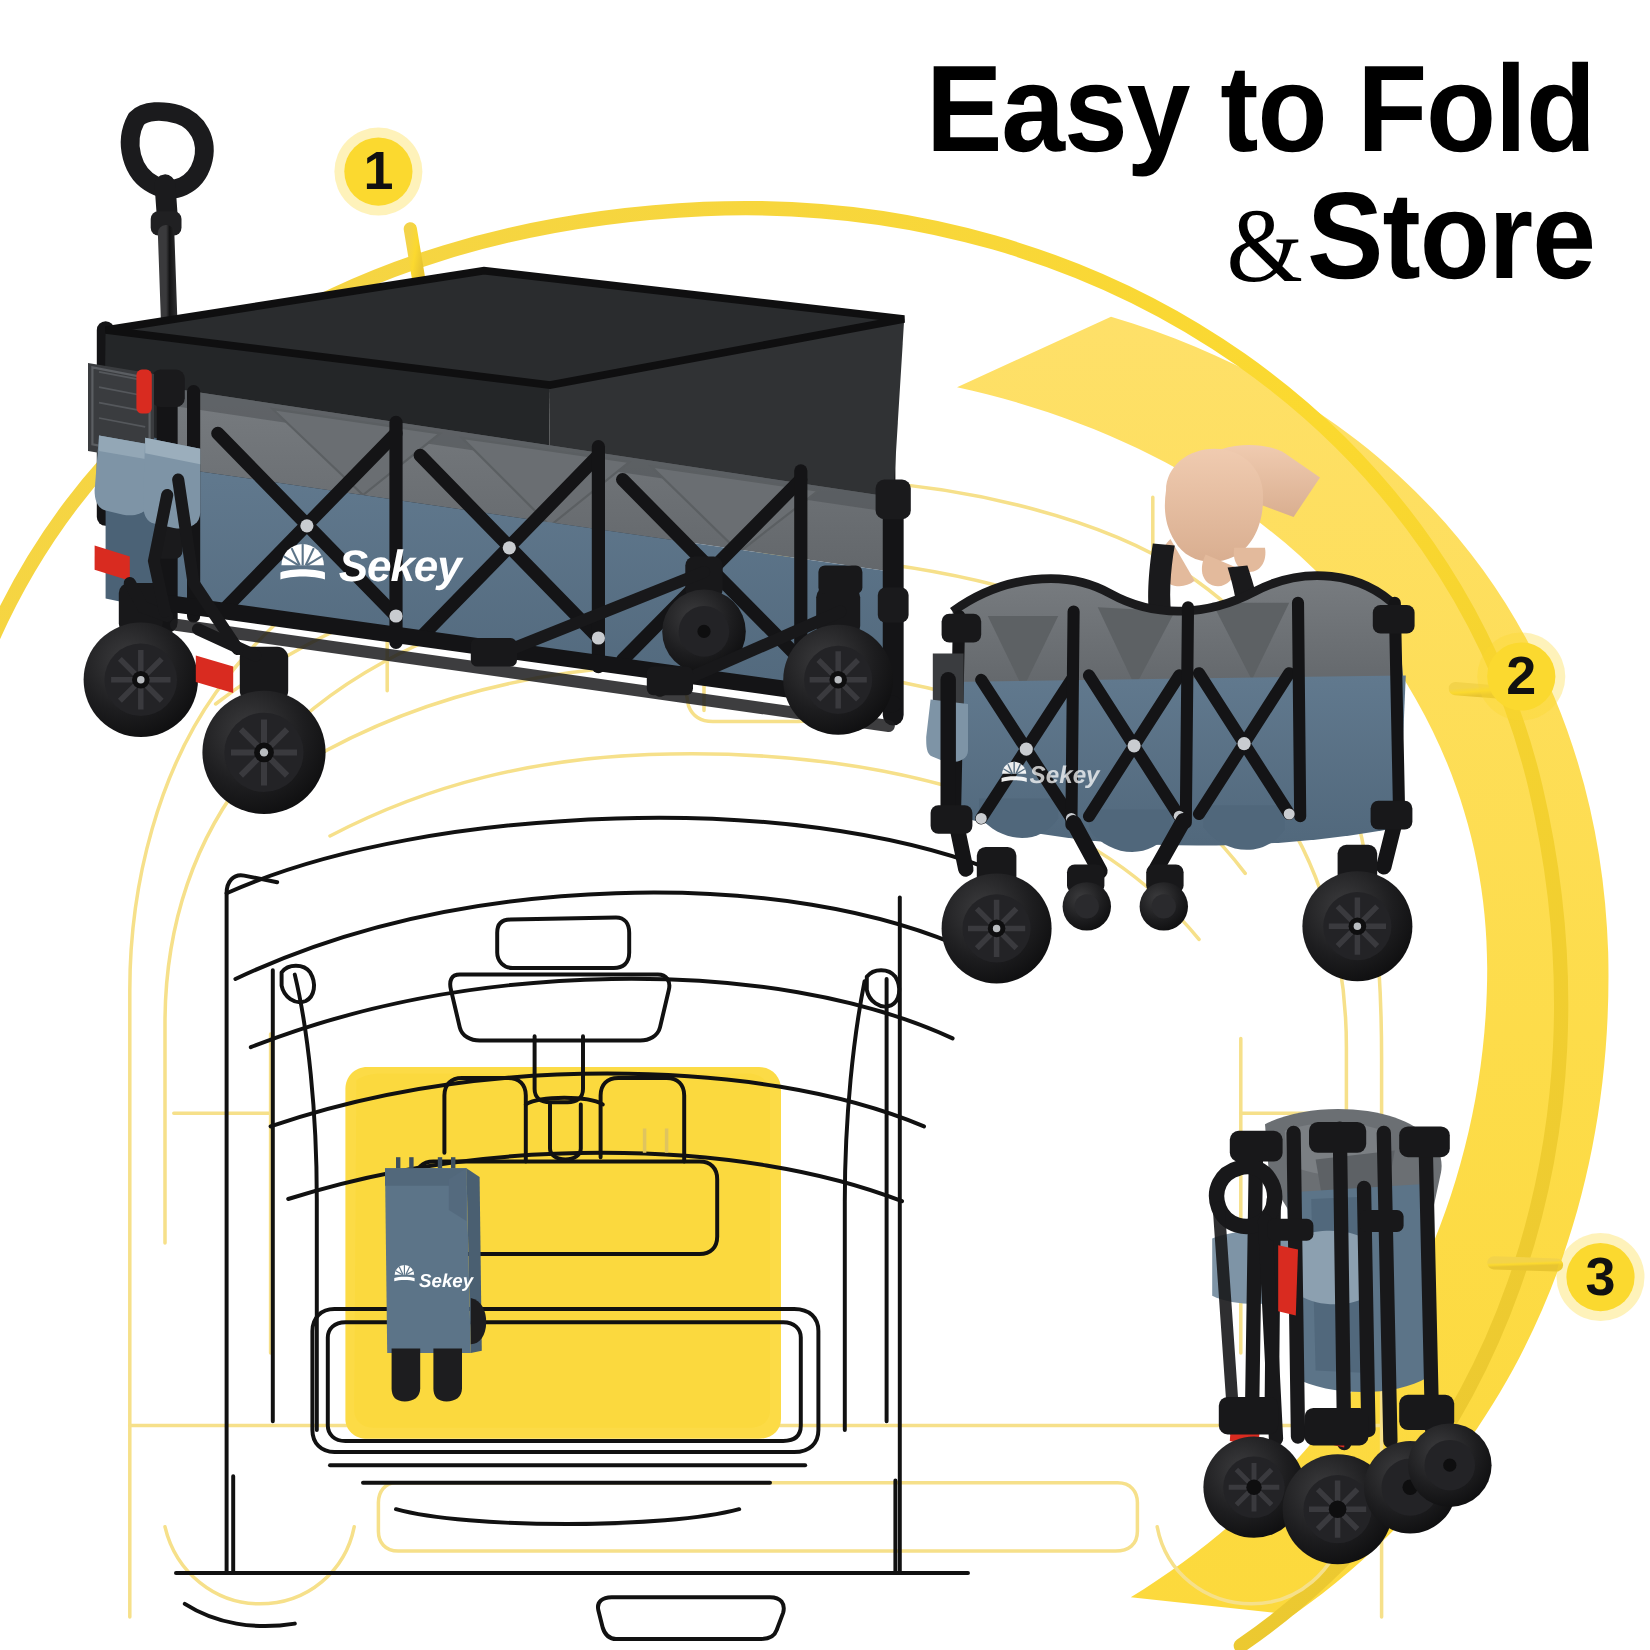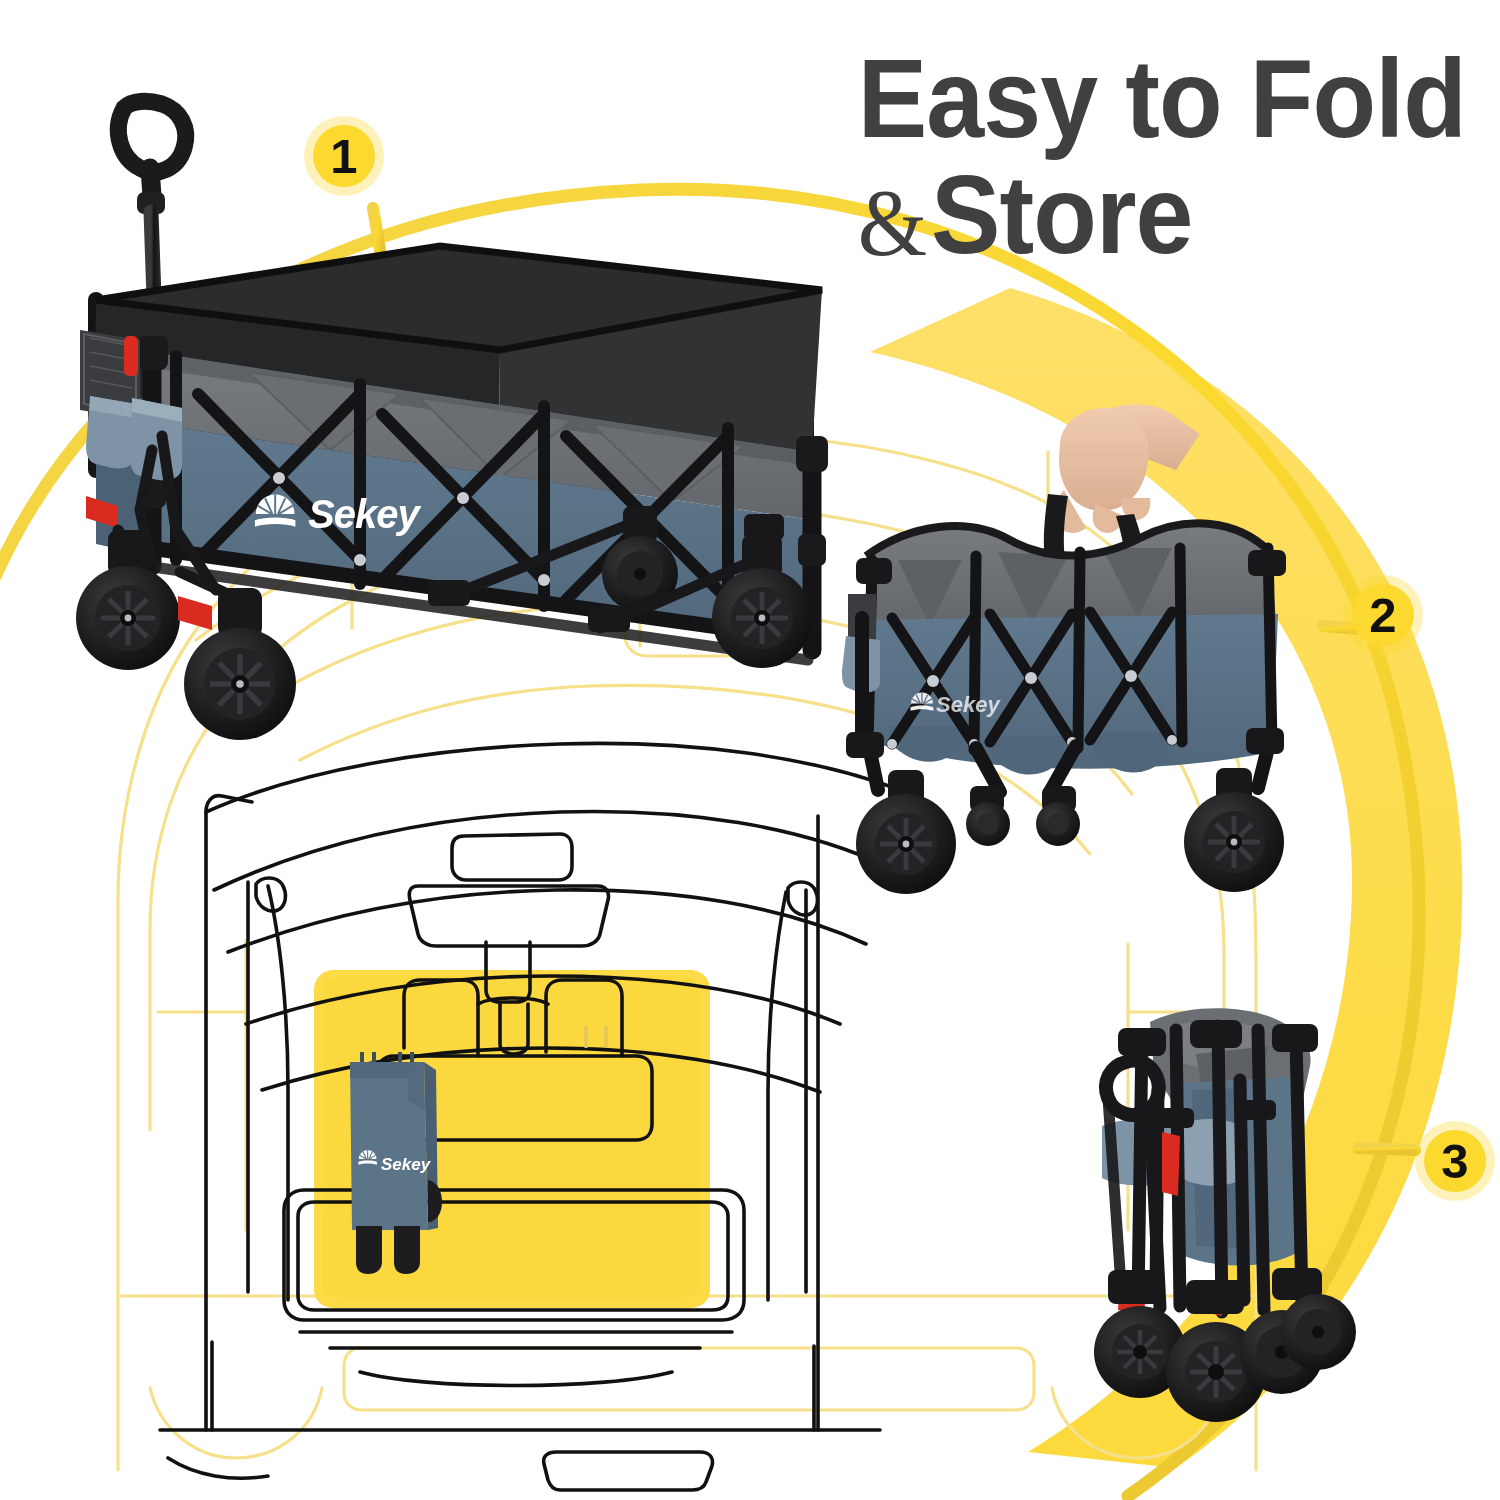--- a/index.html
+++ b/index.html
@@ -3,22 +3,22 @@
 <meta charset="utf-8">
 <style>
   html,body{margin:0;padding:0;background:#fff;}
   body{width:1500px;height:1500px;position:relative;overflow:hidden;
        font-family:"Liberation Sans","DejaVu Sans",sans-serif;}
   .stage{position:absolute;inset:0;width:1500px;height:1500px;}
   .layer{position:absolute;inset:0;width:1500px;height:1500px;}
   svg.layer{overflow:visible;}
 
   
-  .title{position:absolute;right:34px;top:44px;
-         line-height:0.98;color:#404040;}
+  .title{position:absolute;right:50px;top:44px;text-align:right;
+         line-height:0.98;color:#000000;}
   .t-line1{font-size:112px;font-weight:bold;letter-spacing:-1px;
            transform:scaleX(0.93);transform-origin:right center;display:block;}
   .t-line2{display:block;margin-top:6px;transform:scaleX(0.93);
            transform-origin:right center;}
   .amp{font-size:96px;font-weight:300;font-family:"Liberation Serif","DejaVu Serif",serif;
        vertical-align:-2px;letter-spacing:4px;}
   .t-store{font-size:112px;font-weight:bold;letter-spacing:-1px;}
 
   
   .badge{position:absolute;width:62px;height:62px;border-radius:50%;

